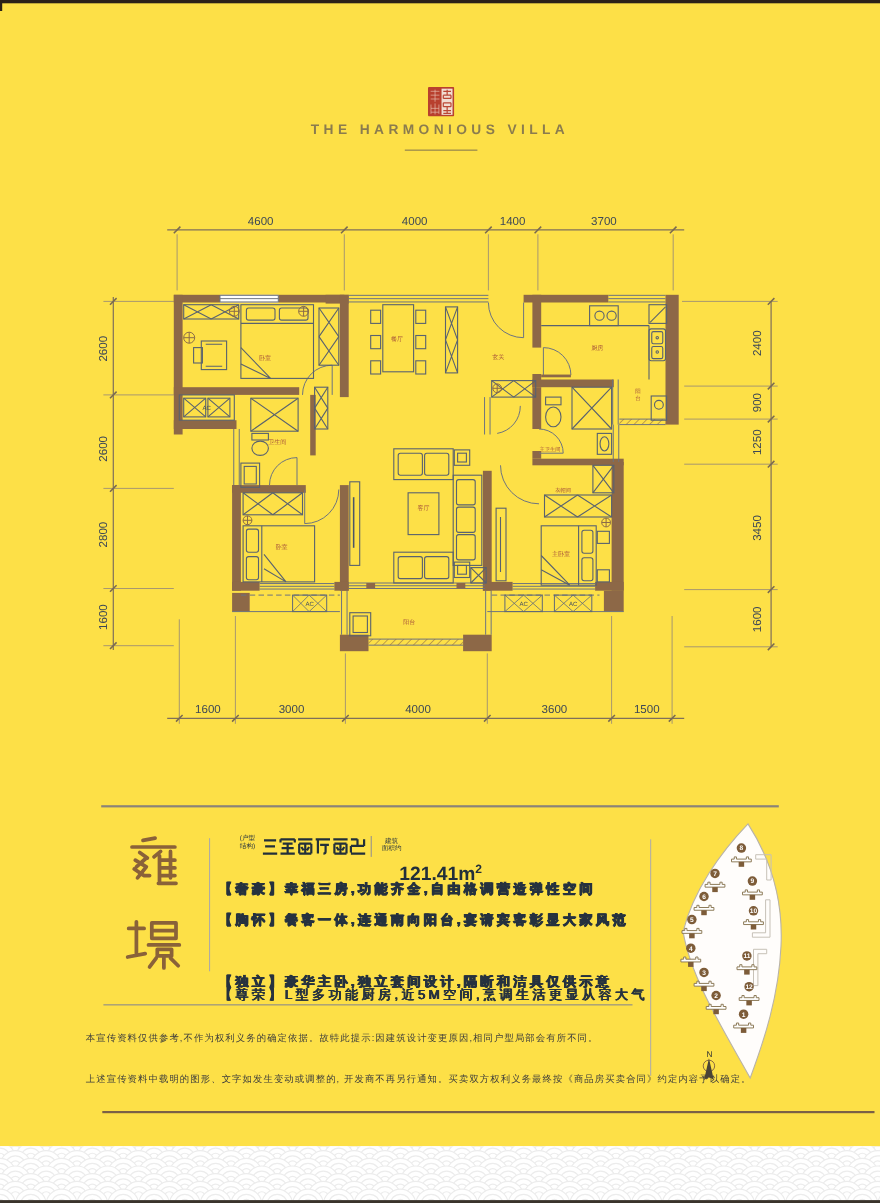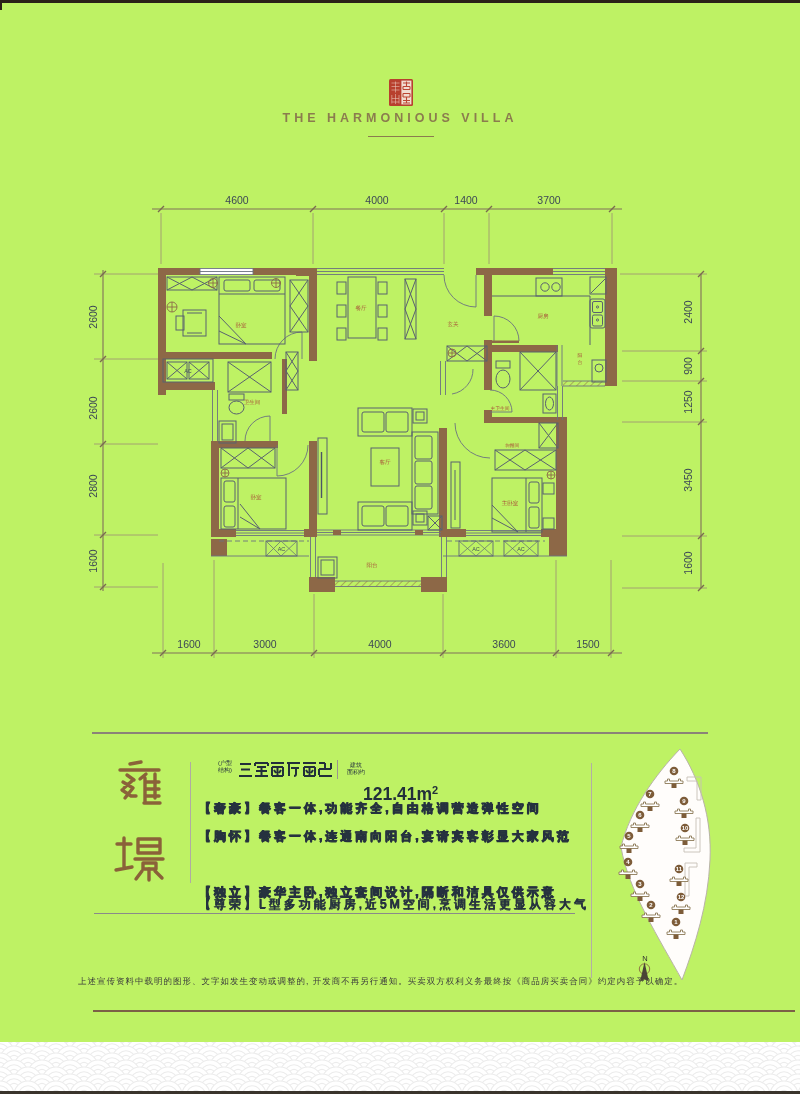--- a/index.html
+++ b/index.html
@@ -1,15 +1,15 @@
 <!DOCTYPE html>
 <html><head><meta charset="utf-8">
 <style>
 html,body{margin:0;padding:0;background:#fff}
-#page{position:relative;width:800px;height:1094px;background:#bef264;overflow:hidden;font-family:"Liberation Sans",sans-serif}
+#page{position:relative;width:800px;height:1094px;background:#fde047;overflow:hidden;font-family:"Liberation Sans",sans-serif}
 .abs{position:absolute}
 .cn{color:#26323f;text-shadow:0.5px 0 0 #26323f,-0.5px 0 0 #26323f,0 0.5px 0 #26323f}
 </style></head>
 <body>
 <div id="page">
 
 <div class="abs" style="left:0;top:0;width:800px;height:3px;background:#2b2118"></div>
 <div class="abs" style="left:0;top:0;width:2px;height:10px;background:#2b2118"></div>
 
 <svg class="abs" style="left:389px;top:79px" width="24" height="27" viewBox="0 0 24 27">
@@ -531,30 +531,31 @@
 </g>
 </svg>
 </div>
 
 <div class="abs" style="left:337px;top:760px;width:1px;height:19px;background:#9a958c"></div>
 
 <div class="abs" style="left:347px;top:762px;width:18px;height:18px;color:#26323f;font-size:6px;line-height:7px;text-align:center">建筑<br>面积约</div>
 
 <div class="abs" style="left:363px;top:784px;color:#222f3a;font-size:17.5px;font-weight:bold;letter-spacing:0px">121.41m<span style="font-size:11px;vertical-align:6px">2</span></div>
 
-<div class="abs cn" style="left:199px;top:800px;font-size:12px;font-weight:bold;letter-spacing:3px">【奢豪】餐客一体,功能齐全,自由格调营造弹性空间</div>
+<div class="abs cn" style="left:199px;top:800px;font-size:12px;font-weight:bold;letter-spacing:3px">【奢豪】幸福三房,功能齐全,自由格调营造弹性空间</div>
 
 <div class="abs cn" style="left:199px;top:828px;font-size:12px;font-weight:bold;letter-spacing:3px">【胸怀】餐客一体,连通南向阳台,宴请宾客彰显大家风范</div>
 
 <div class="abs cn" style="left:199px;top:896px;font-size:12px;font-weight:normal;letter-spacing:3px">【尊荣】L型多功能厨房,近5M空间,烹调生活更显从容大气</div>
 
 <div class="abs cn" style="left:199px;top:884px;font-size:12px;font-weight:bold;letter-spacing:3px">【独立】豪华主卧,独立套间设计,隔断和洁具仅供示意</div>
 
 <div class="abs" style="left:94px;top:913px;width:481px;height:1px;background:#8a8a8a"></div>
 
+<div class="abs" style="left:78px;top:938px;font-size:8.5px;color:#3c3c3c;letter-spacing:1px">本宣传资料仅供参考,不作为权利义务的确定依据。故特此提示:因建筑设计变更原因,相同户型局部会有所不同。</div>
 
 
 <div class="abs" style="left:78px;top:976px;font-size:8.5px;color:#3c3c3c;letter-spacing:1px">上述宣传资料中载明的图形、文字如发生变动或调整的, 开发商不再另行通知。买卖双方权利义务最终按《商品房买卖合同》约定内容予以确定。</div>
 
 <div class="abs" style="left:92px;top:732px;width:616px;height:2px;background:#8b8378"></div>
 
 <div class="abs" style="left:591px;top:763px;width:1px;height:215px;background:#b3aea5"></div>
 
 <svg class="abs" style="left:600px;top:740px" width="200" height="260" viewBox="0 0 200 260" id="sitemap">
 <defs>

